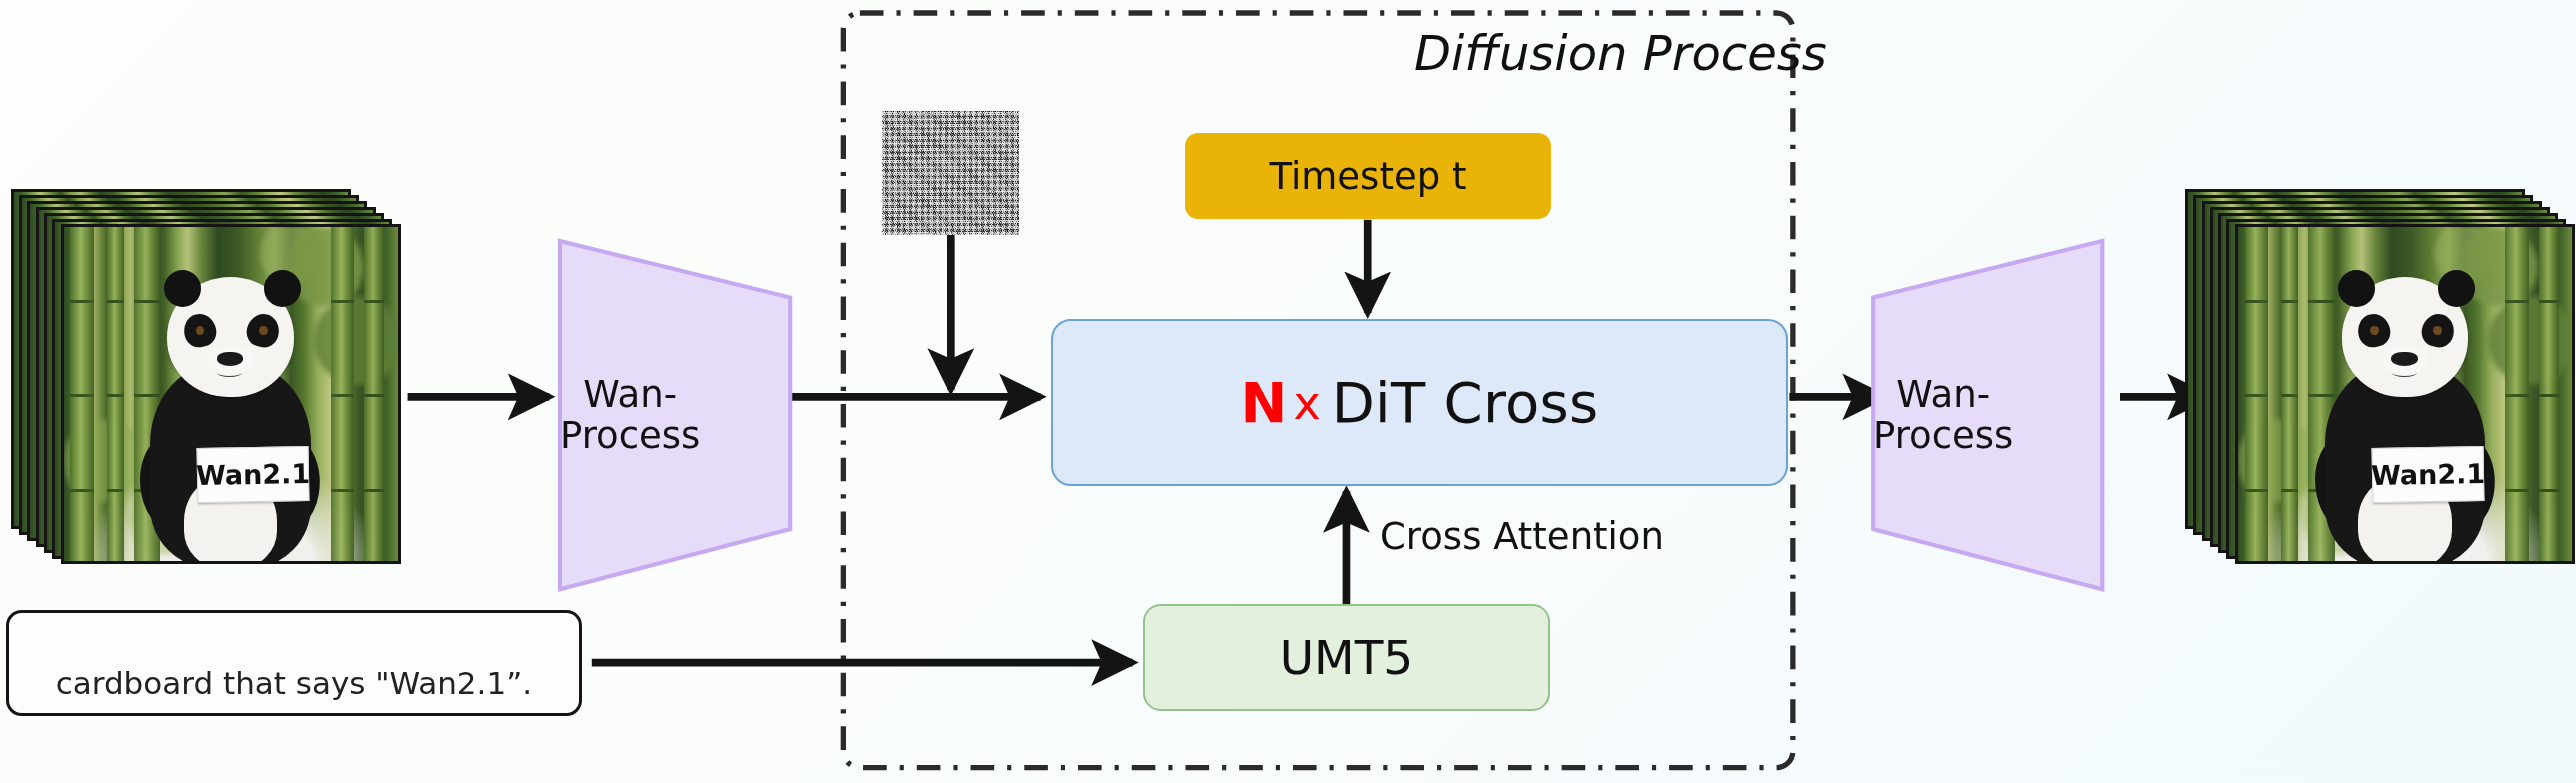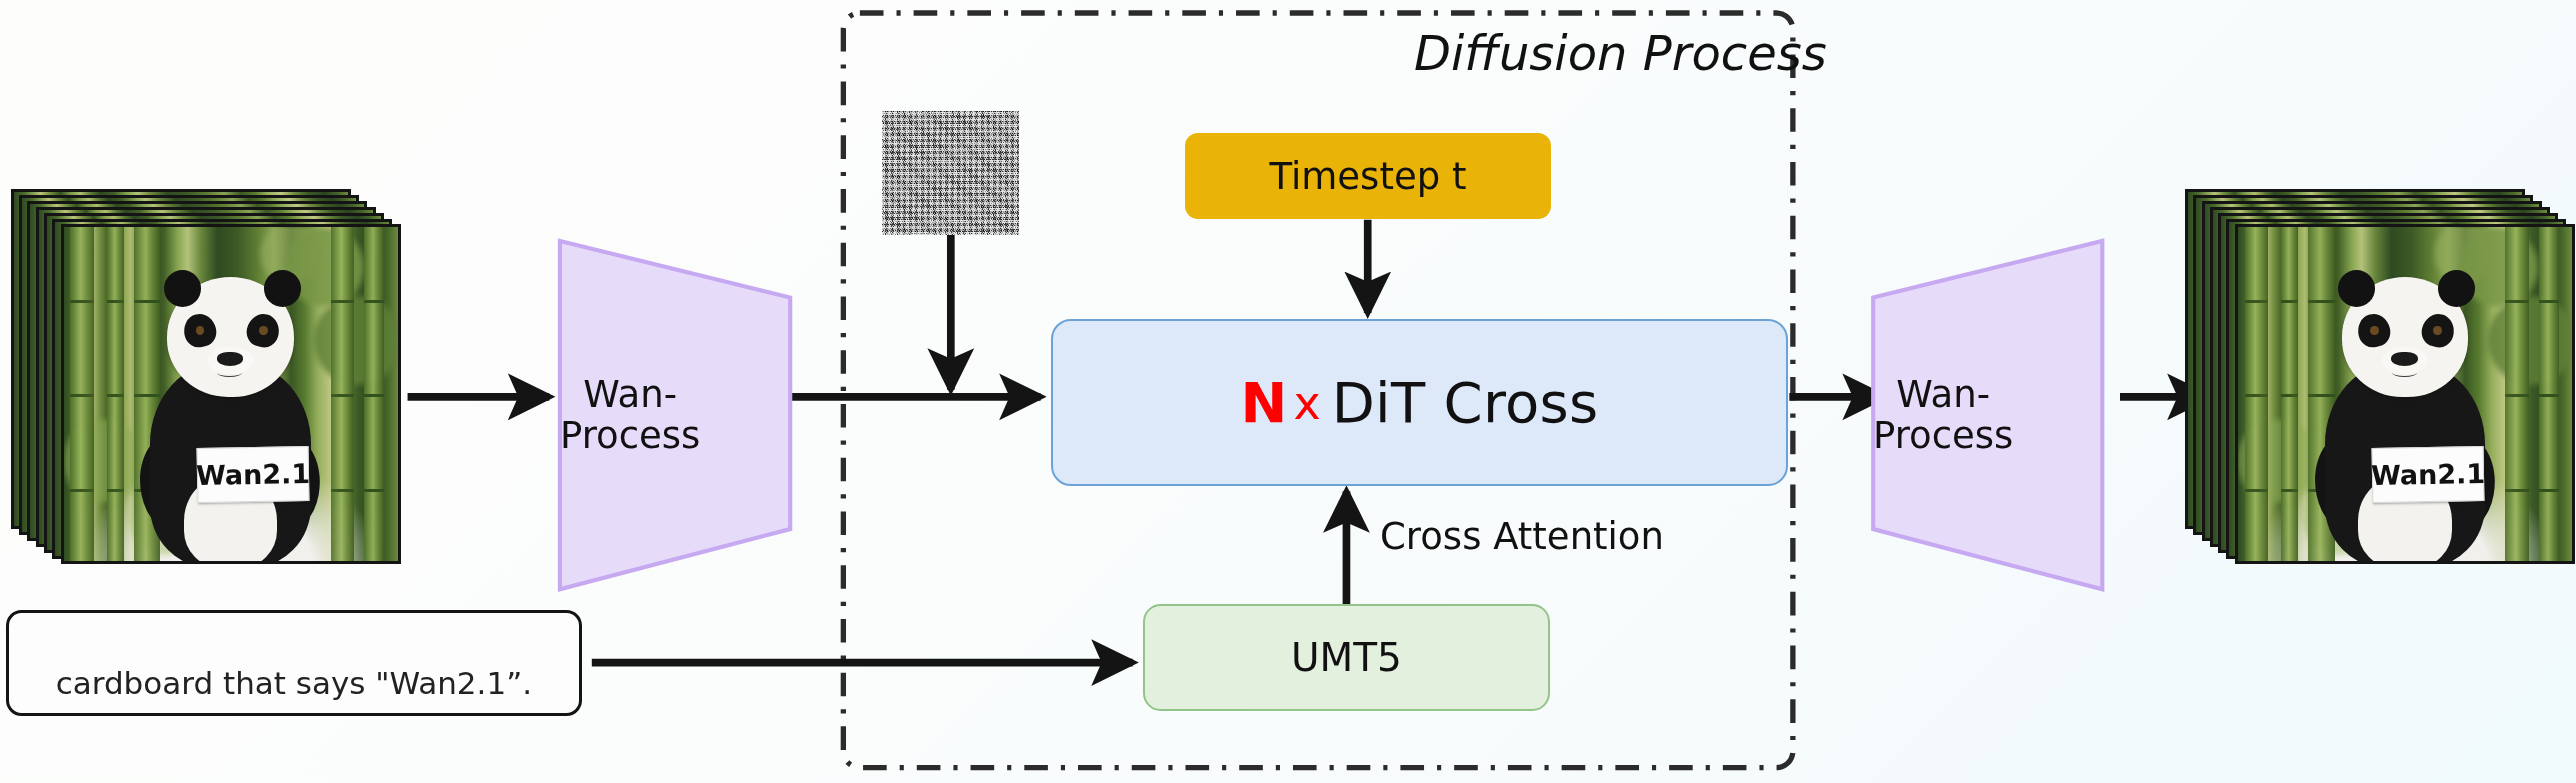--- a/index.html
+++ b/index.html
@@ -107,21 +107,21 @@
 
   #timestep{
     left:1185px;top:133px;width:366px;height:86px;
     background:#eab308;border:none;border-radius:13px;
     font-size:37px;color:#111;
   }
 
   #umt5{
     left:1143px;top:604px;width:407px;height:107px;
     background:#e3f0de;border:2.4px solid #93c58b;border-radius:17.7px;
-    font-size:39px;color:#111;
+    font-size:47px;color:#111;
   }
 
   #prompt-box{
     left:5.9px;top:610px;width:576px;height:106px;
     background:#fdfdfd;border:3.5px solid #141414;border-radius:15.4px;
     font-size:31px;line-height:1.32;color:#222;padding:0 15.4px;
   }
 
   #diffusion-label{
     position:absolute;left:1414px;top:25px;

